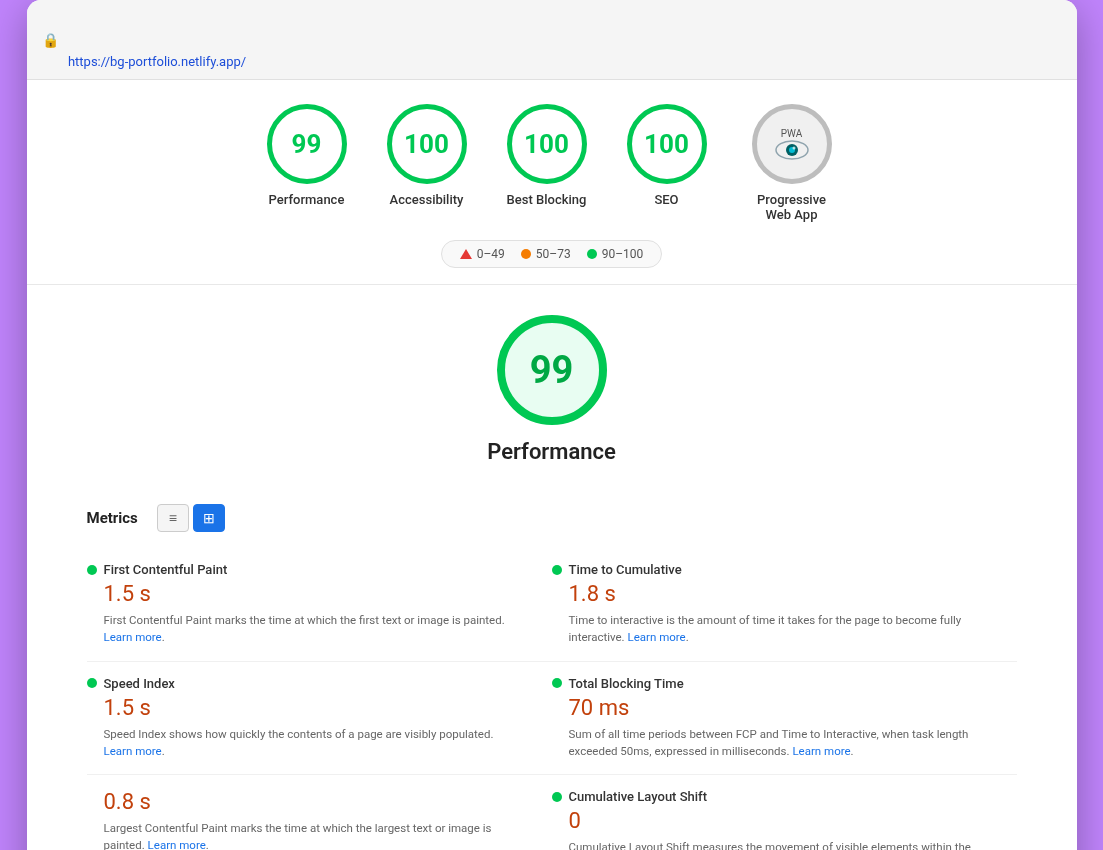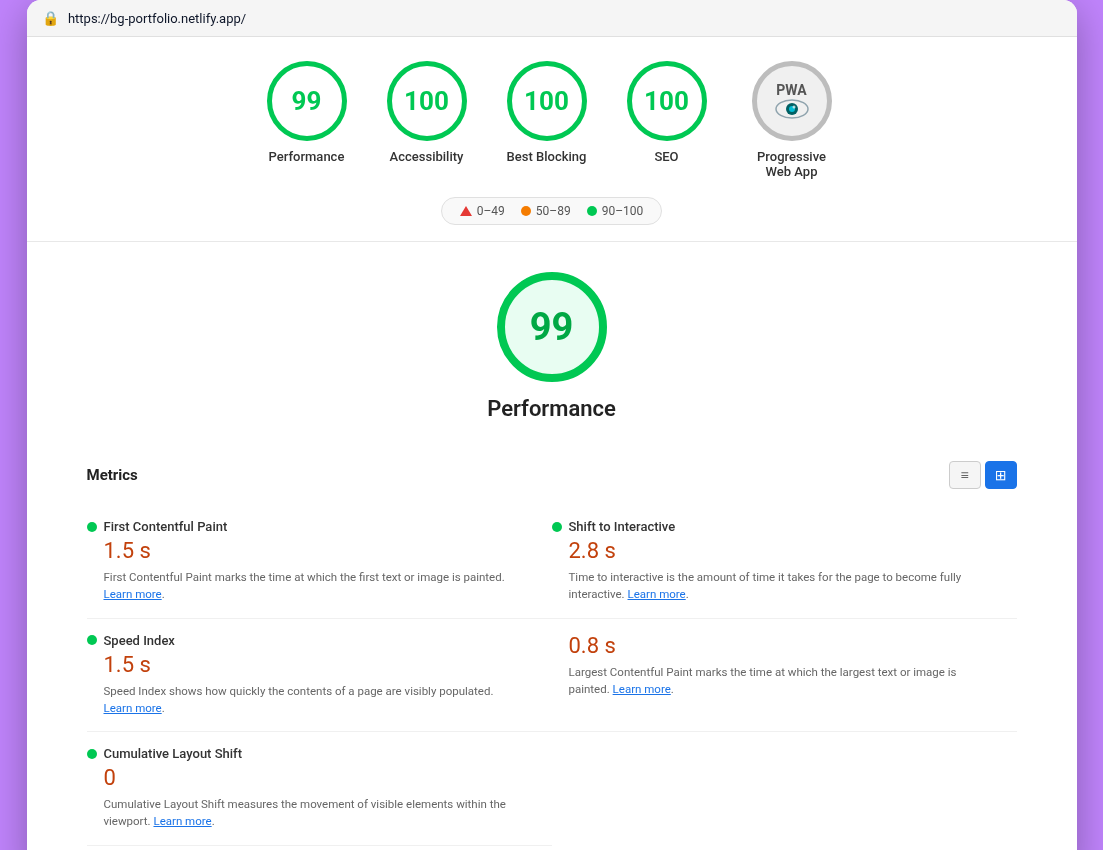--- a/index.html
+++ b/index.html
@@ -25,21 +25,22 @@
       align-items: center;
       border-bottom: 1px solid #e0e0e0;
     }
     .lock-icon {
       color: #e53935;
       margin-right: 8px;
       font-size: 14px;
     }
     .url-text {
       font-size: 13px;
-      color: #0f172a;
+      color: #1d4ed8;
+      margin-top: 44px;
     }
     .content-area {
       background: #fff;
       padding: 0;
     }
     
     .scores-section {
       padding: 24px 16px 16px;
       display: flex;
       flex-direction: column;
@@ -77,23 +78,23 @@
       position: relative;
       overflow: hidden;
     }
     .pwa-inner {
       display: flex;
       flex-direction: column;
       align-items: center;
       justify-content: center;
     }
     .pwa-label-small {
-      font-size: 14px;
+      font-size: 10px;
       color: #555;
-      font-weight: 700;
+      font-weight: 400;
     }
     .score-label {
       font-size: 13px;
       color: #333;
       font-weight: 500;
       text-align: center;
     }
     .legend-bar {
       display: flex;
       gap: 16px;
@@ -149,21 +150,20 @@
       font-weight: 600;
       color: #222;
       margin-bottom: 20px;
     }
     
     .metrics-section {
       padding: 0 60px 30px;
     }
     .metrics-header {
       display: flex;
-      justify-content: space-between;
       align-items: center;
       margin-bottom: 16px;
       gap: 19px;
     }
     .metrics-title {
       font-size: 15px;
       font-weight: 700;
       color: #222;
     }
     .view-toggle {
@@ -226,21 +226,20 @@
       padding-left: 17px;
     }
     .metric-desc {
       font-size: 11.5px;
       color: #666;
       line-height: 1.5;
       padding-left: 17px;
     }
     .metric-desc a {
       color: #1a73e8;
-      text-decoration: underline;
     }
   </style>
 </head>
 <body>
 
 <div class="browser-window">
 
   <div class="browser-bar">
     <span class="lock-icon">🔒</span>
     <span class="url-text">https://bg-portfolio.netlify.app/</span>
@@ -296,21 +295,21 @@
 
       </div>
 
       <div class="legend-bar">
         <div class="legend-item">
           <div class="legend-triangle"></div>
           <span>0–49</span>
         </div>
         <div class="legend-item">
           <div class="legend-dot" style="background:#f57c00;"></div>
-          <span>50–89</span>
+          <span>50–73</span>
         </div>
         <div class="legend-item">
           <div class="legend-dot" style="background:#00c853;"></div>
           <span>90–100</span>
         </div>
       </div>
     </div>
 
     <div class="perf-section">
       <div class="big-score-circle">
@@ -338,41 +337,52 @@
           <div class="metric-value">1.5 s</div>
           <div class="metric-desc">
             <span>First Contentful Paint marks the time at which the first text or image is painted.</span>
             <a>Learn more</a>.
           </div>
         </div>
 
         <div class="metric-item">
           <div class="metric-name-row">
             <div class="metric-dot"></div>
-            <span class="metric-name">Shift to Interactive</span>
-          </div>
-          <div class="metric-value">2.8 s</div>
+            <span class="metric-name">Time to Cumulative</span>
+          </div>
+          <div class="metric-value">1.8 s</div>
           <div class="metric-desc">
             <span>Time to interactive is the amount of time it takes for the page to become fully interactive.</span>
             <a>Learn more</a>.
           </div>
         </div>
 
         <div class="metric-item">
           <div class="metric-name-row">
             <div class="metric-dot"></div>
             <span class="metric-name">Speed Index</span>
           </div>
           <div class="metric-value">1.5 s</div>
           <div class="metric-desc">
             <span>Speed Index shows how quickly the contents of a page are visibly populated.</span>
             <a>Learn more</a>.
           </div>
         </div>
 
+        <div class="metric-item">
+          <div class="metric-name-row">
+            <div class="metric-dot"></div>
+            <span class="metric-name">Total Blocking Time</span>
+          </div>
+          <div class="metric-value">70 ms</div>
+          <div class="metric-desc">
+            <span>Sum of all time periods between FCP and Time to Interactive, when task length exceeded 50ms, expressed in milliseconds.</span>
+            <a>Learn more</a>.
+          </div>
+        </div>
 
         <div class="metric-item">
           <div class="metric-value">0.8 s</div>
           <div class="metric-desc">
             <span>Largest Contentful Paint marks the time at which the largest text or image is painted.</span>
             <a>Learn more</a>.
           </div>
         </div>
 
         <div class="metric-item">

